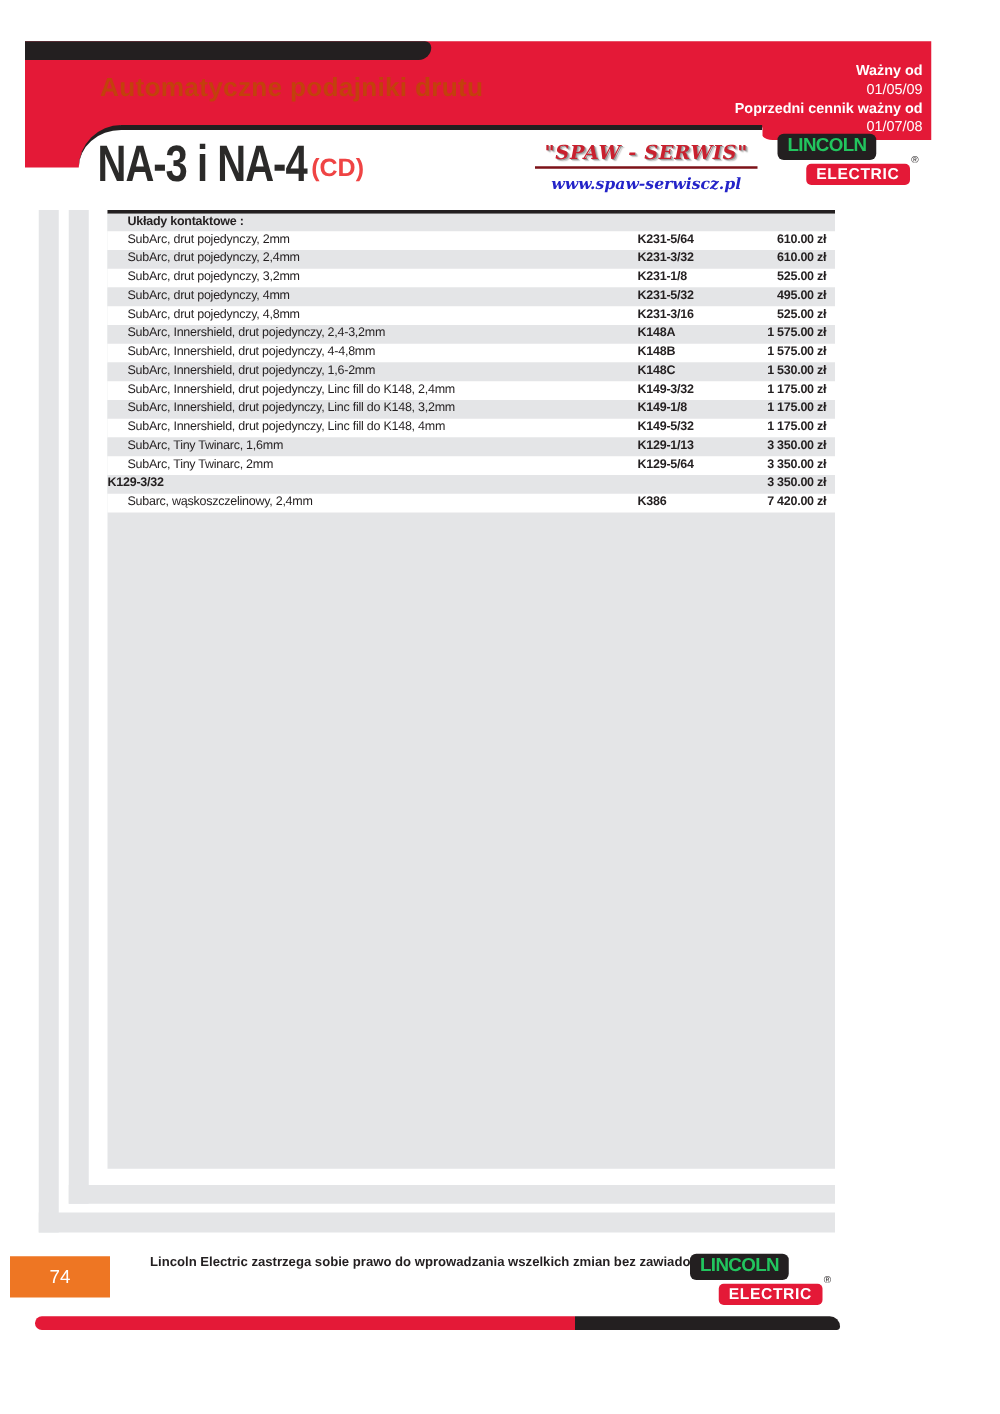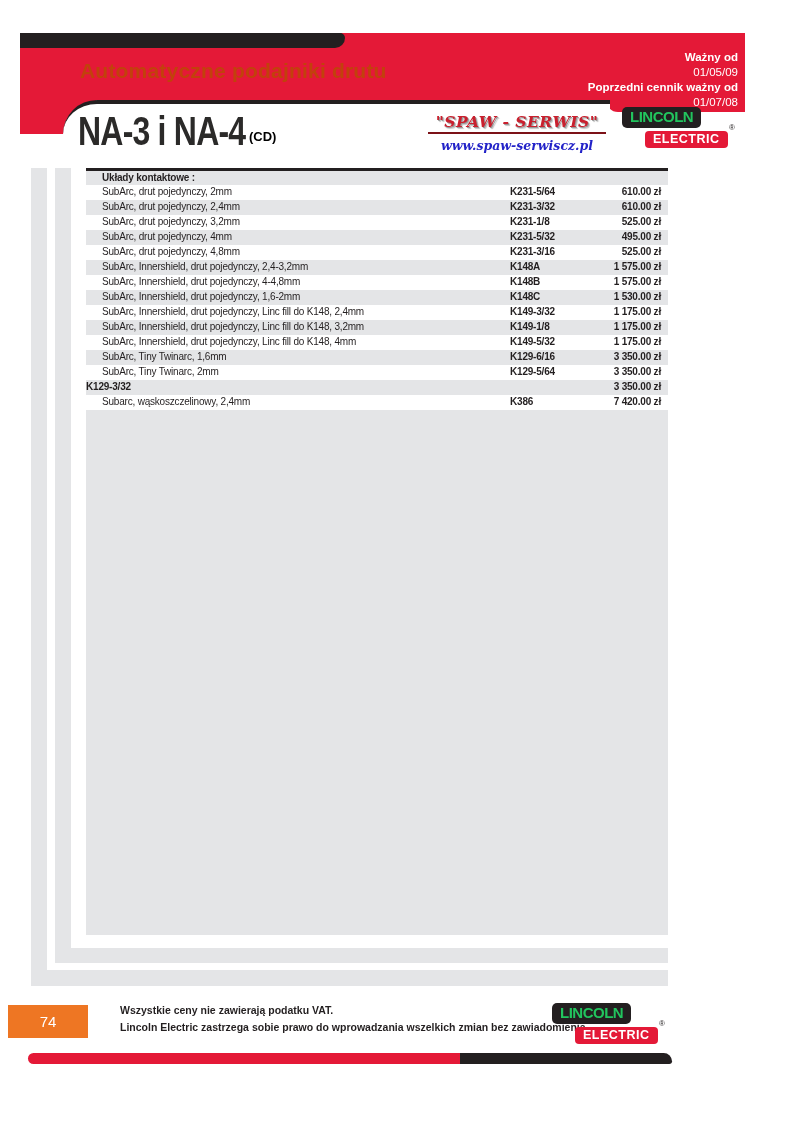--- a/index.html
+++ b/index.html
@@ -15,21 +15,21 @@
   .white-panel-left { left:63px; top:100px; width:547px; height:68px; background:#fff; border-top:4px solid var(--black,#231f20); border-top-left-radius:34px; z-index:2; }
   .white-panel-right { left:610px; top:112px; width:190px; height:56px; background:#fff; z-index:2; }
   .black-topbar { left:20px; top:33px; width:325px; height:15px; background:var(--black,#231f20); border-radius:0 8px 16px 0; z-index:3; }
   .banner-title { left:80px; top:59px; z-index:4; color:#c2410c; font-size:21px; font-weight:bold; letter-spacing:.2px; }
   .validity { left:500px; top:50px; width:238px; z-index:4; color:#fff; text-align:right; font-size:11.5px; line-height:15px; }
   .validity .v-label { font-weight:bold; }
 
   
   .product-title { left:78px; top:108px; z-index:5; white-space:nowrap; }
   .pt-main { display:inline-block; font-size:41px; font-weight:bold; letter-spacing:-1px; transform:scaleX(.78); transform-origin:0 100%; color:#2b2a29; }
-  .pt-suffix { display:inline-block; font-size:13px; font-weight:bold; margin-left:-48px; position:relative; top:-4px; color:#000000; }
+  .pt-suffix { display:inline-block; font-size:20px; font-weight:bold; margin-left:-48px; position:relative; top:-4px; color:#ef4444; }
 
   
   .dealer { left:424px; top:112px; width:186px; text-align:center; z-index:5; }
   .dealer-name { display:inline-block; font-family:"DejaVu Serif", serif; font-style:italic; font-weight:bold; font-size:15.5px; color:#c9202e; letter-spacing:.5px; text-shadow:1px 1px 0 #9a9a9a, 2px 2px 1px #c4c4c4; white-space:nowrap; }
   .dealer-rule { margin:1px 4px 4px; height:2px; background:#7c1218; }
   .dealer-site { font-family:"DejaVu Serif", serif; font-style:italic; font-weight:bold; font-size:12.5px; color:var(--blue,#2323c8); }
 
   
   .lincoln { width:130px; height:46px; z-index:5; }
   .ln-black { position:absolute; left:0; top:0; background:var(--black,#231f20); color:#22c55e; border-radius:5px; font-weight:bold; font-size:15px; letter-spacing:-.5px; padding:1px 8px 3px; white-space:nowrap; }
@@ -157,21 +157,21 @@
         <span class="c-code">K149-1/8</span>
         <span class="c-price">1 175.00 zł</span>
       </div>
         <div class="t-row white">
         <span class="c-desc">SubArc, Innershield, drut pojedynczy, Linc fill do K148, 4mm</span>
         <span class="c-code">K149-5/32</span>
         <span class="c-price">1 175.00 zł</span>
       </div>
         <div class="t-row">
         <span class="c-desc">SubArc, Tiny Twinarc, 1,6mm</span>
-        <span class="c-code">K129-6/16</span>
+        <span class="c-code">K129-1/13</span>
         <span class="c-price">3 350.00 zł</span>
       </div>
         <div class="t-row white">
         <span class="c-desc">SubArc, Tiny Twinarc, 2mm</span>
         <span class="c-code">K129-5/64</span>
         <span class="c-price">3 350.00 zł</span>
       </div>
         <div class="t-row">
         <span class="c-code">K129-3/32</span>
         <span class="c-price">3 350.00 zł</span>
@@ -179,21 +179,20 @@
         <div class="t-row white">
         <span class="c-desc">Subarc, wąskoszczelinowy, 2,4mm</span>
         <span class="c-code">K386</span>
         <span class="c-price">7 420.00 zł</span>
       </div>
       </div>
   </div>
 
   <div class="abs page-badge">74</div>
   <div class="abs notes">
-    <div>Wszystkie ceny nie zawierają podatku VAT.</div>
     <div>Lincoln Electric zastrzega sobie prawo do wprowadzania wszelkich zmian bez zawiadomienia.</div>
   </div>
   <div class="abs lincoln lincoln-footer">
     <div class="ln-black">LINCOLN</div>
     <div class="ln-reg">®</div>
     <div class="ln-red">ELECTRIC</div>
   </div>
   <div class="abs stripe-red"></div>
   <div class="abs stripe-black"></div>
 

